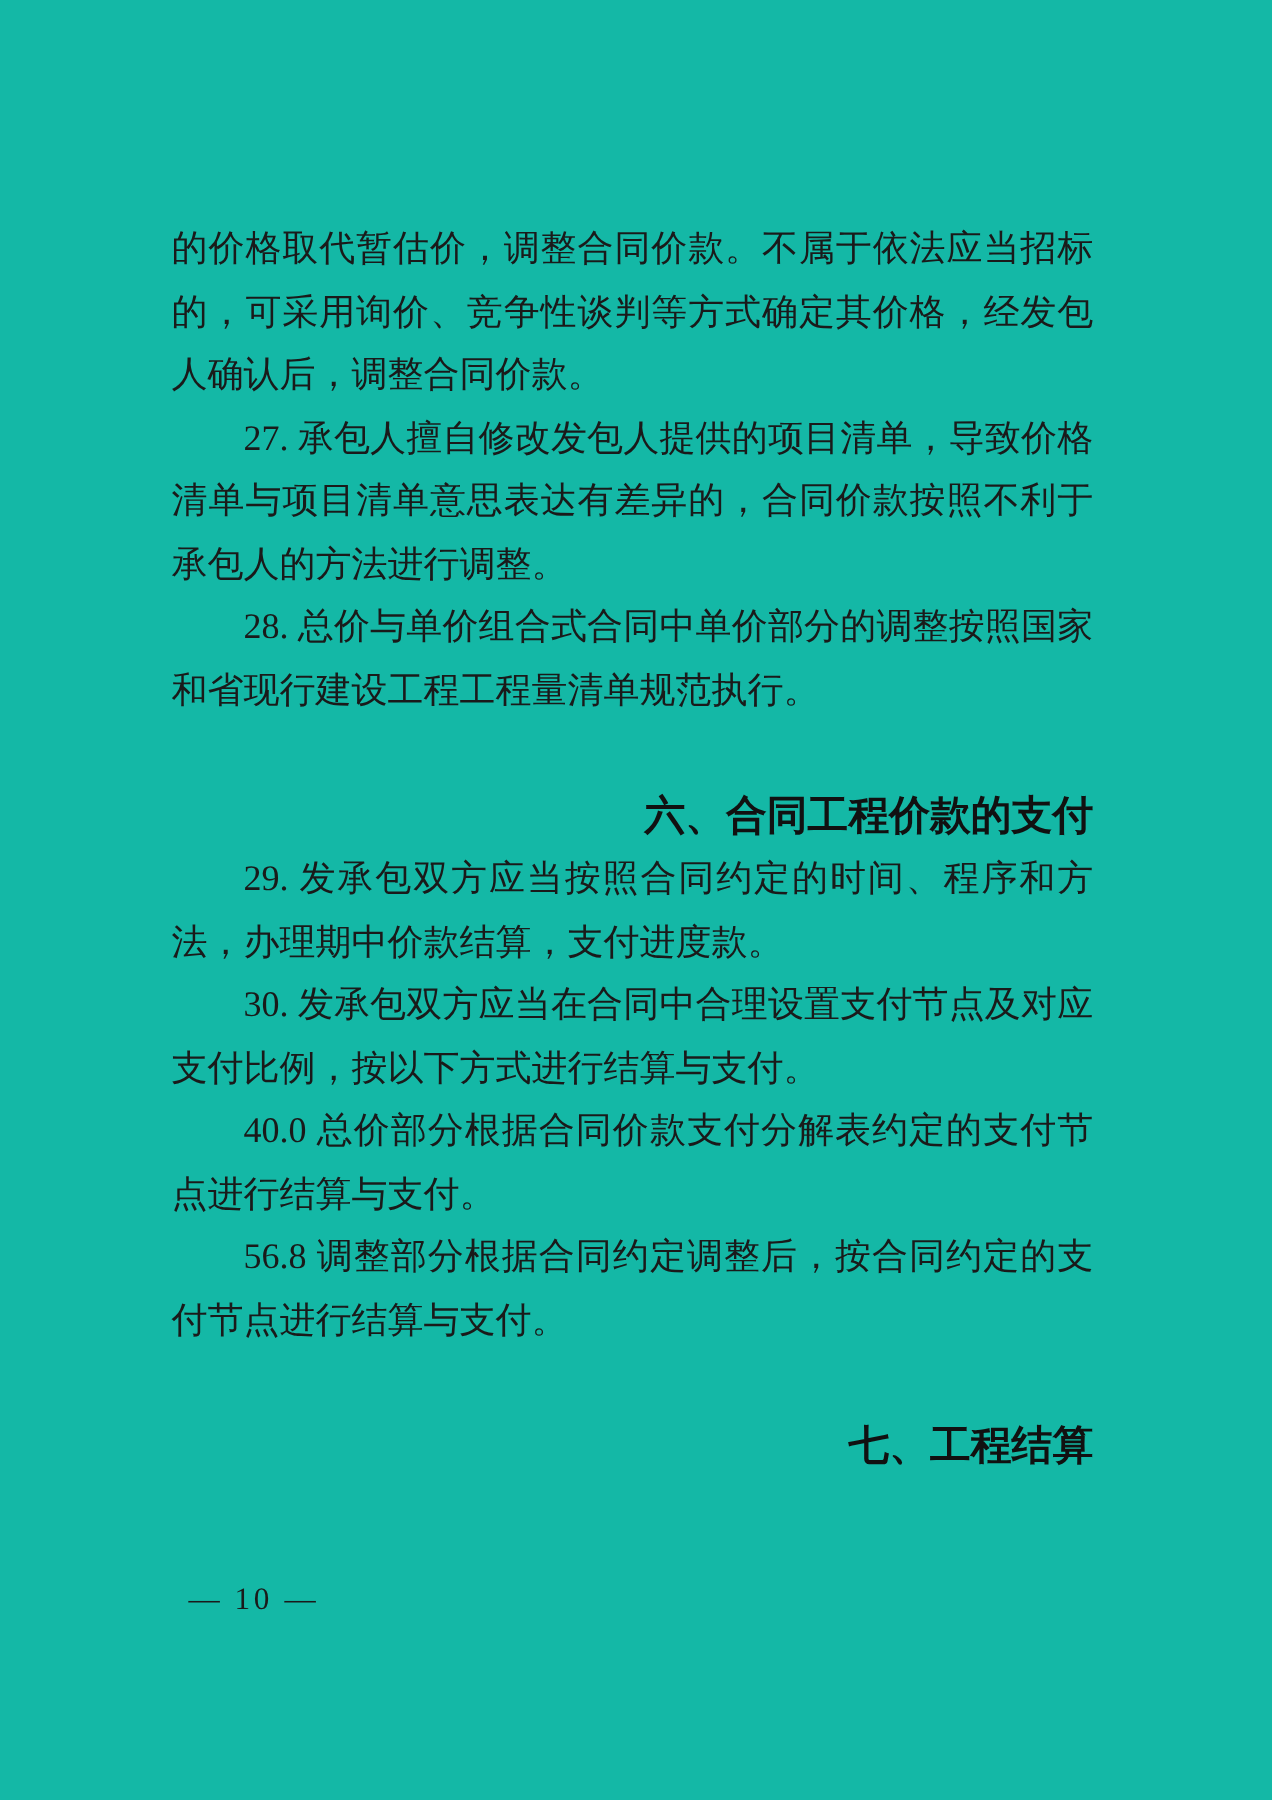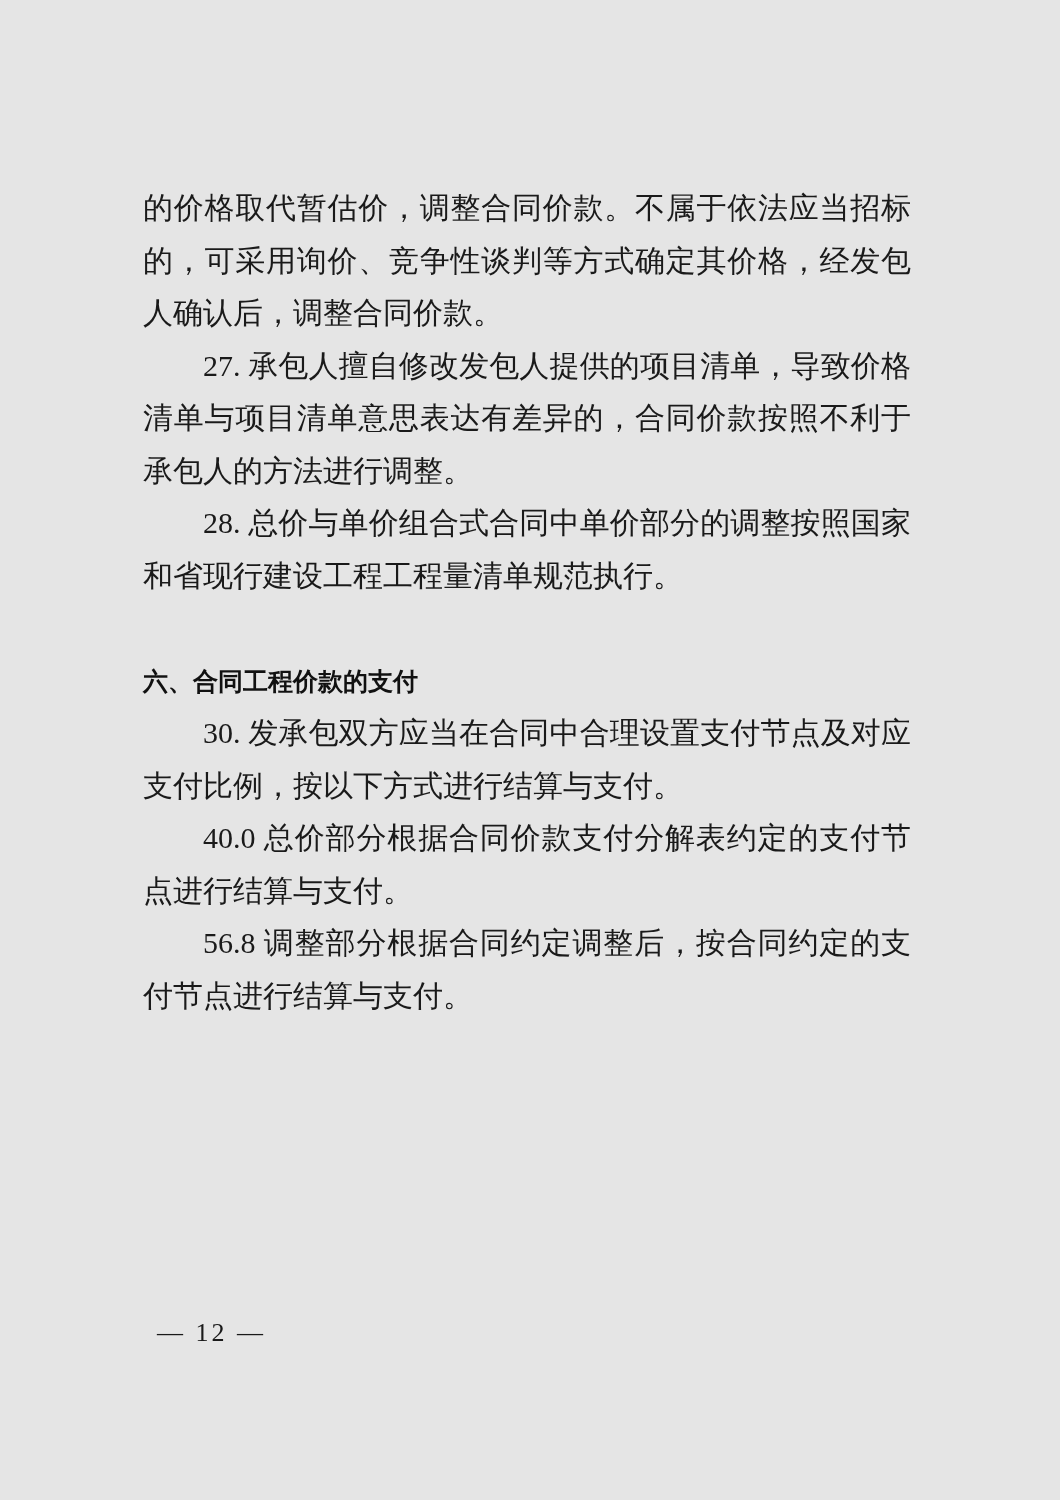--- a/index.html
+++ b/index.html
@@ -11,46 +11,46 @@
     height: 1500px;
     background: #ffffff;
     position: relative;
     font-family: "Liberation Serif", "DejaVu Serif", serif;
     color: #1a1a1a;
     overflow: hidden;
   }
   .page {
     position: absolute;
     inset: 0;
-    background: #e5e5e5;
+    background: #14b8a6;
   }
   .content {
     position: absolute;
     left: 143px;
     top: 182px;
     width: 768px;
     font-size: 30px;
     line-height: 52.5px;
     text-align: justify;
     text-justify: inter-character;
   }
   .content p {
     margin: 0;
     padding: 0;
   }
   .content p.indent {
     text-indent: 60px;
   }
   .section-heading {
     margin: 52.5px 0 0 0;
-    font-family: Liberation Sans, sans-serif;
+    font-family: Liberation Serif, serif;
     font-weight: bold;
-    font-size: 25px;
+    font-size: 34px;
     line-height: 52.5px;
-    text-align: left;
+    text-align: right;
     text-indent: 0;
     color: #111111;
   }
   .page-number {
     position: absolute;
     left: 157px;
     top: 1316px;
     font-size: 26px;
     line-height: 34px;
     letter-spacing: 3px;
@@ -59,19 +59,21 @@
 </style>
 </head>
 <body>
 
 <div class="page">
   <div class="content">
     <p class="no-indent">的价格取代暂估价，调整合同价款。不属于依法应当招标的，可采用询价、竞争性谈判等方式确定其价格，经发包人确认后，调整合同价款。</p>
     <p class="indent">27. 承包人擅自修改发包人提供的项目清单，导致价格清单与项目清单意思表达有差异的，合同价款按照不利于承包人的方法进行调整。</p>
     <p class="indent">28. 总价与单价组合式合同中单价部分的调整按照国家和省现行建设工程工程量清单规范执行。</p>
     <h2 class="section-heading">六、合同工程价款的支付</h2>
+    <p class="indent">29. 发承包双方应当按照合同约定的时间、程序和方法，办理期中价款结算，支付进度款。</p>
     <p class="indent">30. 发承包双方应当在合同中合理设置支付节点及对应支付比例，按以下方式进行结算与支付。</p>
     <p class="indent">40.0 总价部分根据合同价款支付分解表约定的支付节点进行结算与支付。</p>
     <p class="indent">56.8 调整部分根据合同约定调整后，按合同约定的支付节点进行结算与支付。</p>
+    <h2 class="section-heading">七、工程结算</h2>
   </div>
 
-  <div class="page-number">— 12 —</div>
+  <div class="page-number">— 10 —</div>
 </div>
 
 </body></html>

